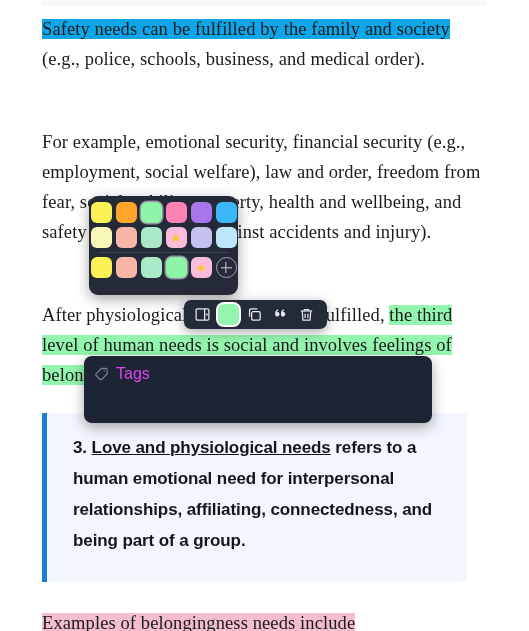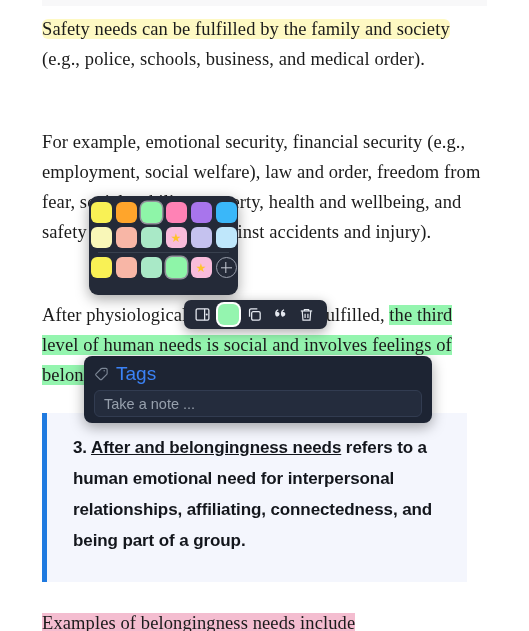--- a/index.html
+++ b/index.html
@@ -36,21 +36,21 @@
   .para {
     position: absolute;
     left: 42px;
     width: 446px;
     font-family: "Liberation Serif", serif;
     font-size: 18.5px;
     line-height: 30px;
     color: #1b1b1b;
     letter-spacing: 0.1px;
   }
-  .hl-yellow { background: #fef9c3; border-radius: 6px; }
+  .hl-yellow { background: #0ea5e9; }
   .hl-green  { background: #94f5af; }
   .hl-pink   { background: #f4bdd0; }
 
   
   #callout {
     position: absolute;
     left: 42px;
     top: 413px;
     width: 425px;
     height: 169px;
@@ -190,22 +190,22 @@
   }
   #tags-row {
     display: flex;
     align-items: center;
     gap: 7px;
     height: 19px;
     cursor: pointer;
   }
   #tags-label {
     font-family: "Liberation Sans", sans-serif;
-    font-size: 19px;
-    color: #3b82f6;
+    font-size: 16px;
+    color: #d946ef;
   }
   #note-input {
     margin-top: 7px;
     width: 100%;
     height: 27px;
     background: #242c3d;
     border: 1px solid #323c51;
     border-radius: 6px;
     box-sizing: border-box;
     padding: 0 9px;
@@ -235,21 +235,21 @@
     <span>After physiological needs have been fulfilled, </span><span class="hl-green">the third level of human needs is social and involves feelings of belongingness.</span>
   </div>
 
   <div class="para" style="top:608px;">
     <span class="hl-pink">Examples of belongingness needs include</span>
   </div>
 
   <div id="callout">
     <div id="callout-text">
       <span>3.</span>
-      <u>After and belongingness needs</u>
+      <u>Love and physiological needs</u>
       <span> refers to a human emotional need for interpersonal relationships, affiliating, connectedness, and being part of a group.</span>
     </div>
   </div>
 
 </div>
 
 <div id="palette">
 
   <div class="swatch-row">
     <div class="swatch" style="background:#f9f155;"></div>
@@ -327,15 +327,14 @@
 <div id="note-panel">
 
   <div id="tags-row">
     <svg width="15" height="15" viewBox="0 0 24 24" fill="none" stroke="#7d8796" stroke-width="1.8">
       <path d="M3.2 12.6l8.2-8.2a2 2 0 0 1 1.4-.6H19a2 2 0 0 1 2 2v6.2a2 2 0 0 1-.6 1.4l-8.2 8.2a1.6 1.6 0 0 1-2.3 0l-6.7-6.7a1.6 1.6 0 0 1 0-2.3z"></path>
       <circle cx="16.3" cy="7.7" r="1.2" fill="#7d8796" stroke="none"></circle>
     </svg>
     <span id="tags-label">Tags</span>
   </div>
 
-  <input id="note-input" type="text" value="" placeholder="Take a note ..." style="">
 
 </div>
 
 </body></html>

